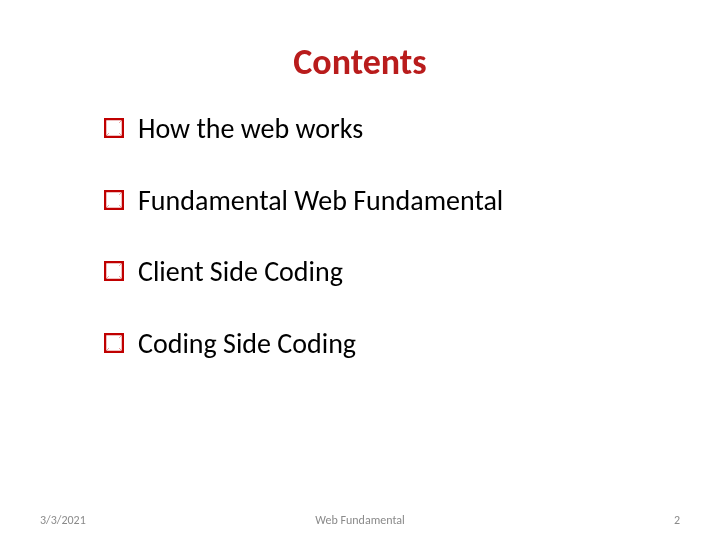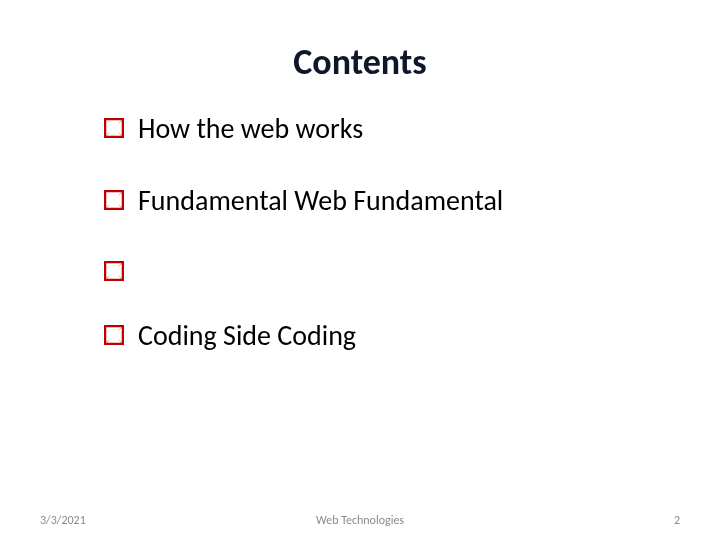--- a/index.html
+++ b/index.html
@@ -18,21 +18,21 @@
     .slide {
       width: 100%;
       height: 100%;
       padding: 40px 50px 0 50px;
       position: relative;
     }
     .title {
       text-align: center;
       font-size: 36px;
       font-weight: bold;
-      color: #0f172a;
+      color: #b91c1c;
       margin-bottom: 28px;
     }
     .bullets {
       list-style: none;
       padding-left: 6px;
     }
     .bullet-item {
       display: flex;
       align-items: flex-start;
       margin-bottom: 38px;
@@ -94,30 +94,31 @@
       </span>
       <span class="bullet-text">Fundamental Web Fundamental</span>
     </li>
     <li class="bullet-item">
       <span class="bullet-icon">
         <svg width="20" height="20" viewBox="0 0 20 20">
           <rect x="1" y="1" width="18" height="18" fill="none" stroke="#c00000" stroke-width="2.5"></rect>
           <path d="M 1 19 L 5 15 M 19 19 L 15 15 M 19 1 L 15 5" stroke="#c00000" stroke-width="1" fill="none" opacity="0.35"></path>
         </svg>
       </span>
+      <span class="bullet-text">Client Side Coding</span>
     </li>
     <li class="bullet-item">
       <span class="bullet-icon">
         <svg width="20" height="20" viewBox="0 0 20 20">
           <rect x="1" y="1" width="18" height="18" fill="none" stroke="#c00000" stroke-width="2.5"></rect>
           <path d="M 1 19 L 5 15 M 19 19 L 15 15 M 19 1 L 15 5" stroke="#c00000" stroke-width="1" fill="none" opacity="0.35"></path>
         </svg>
       </span>
       <span class="bullet-text">Coding Side Coding</span>
     </li>
   </ul>
 
   <div class="footer">
     <span>3/3/2021</span>
-    <span class="footer-center">Web Technologies</span>
+    <span class="footer-center">Web Fundamental</span>
     <span>2</span>
   </div>
 </div>
 
 </body></html>

